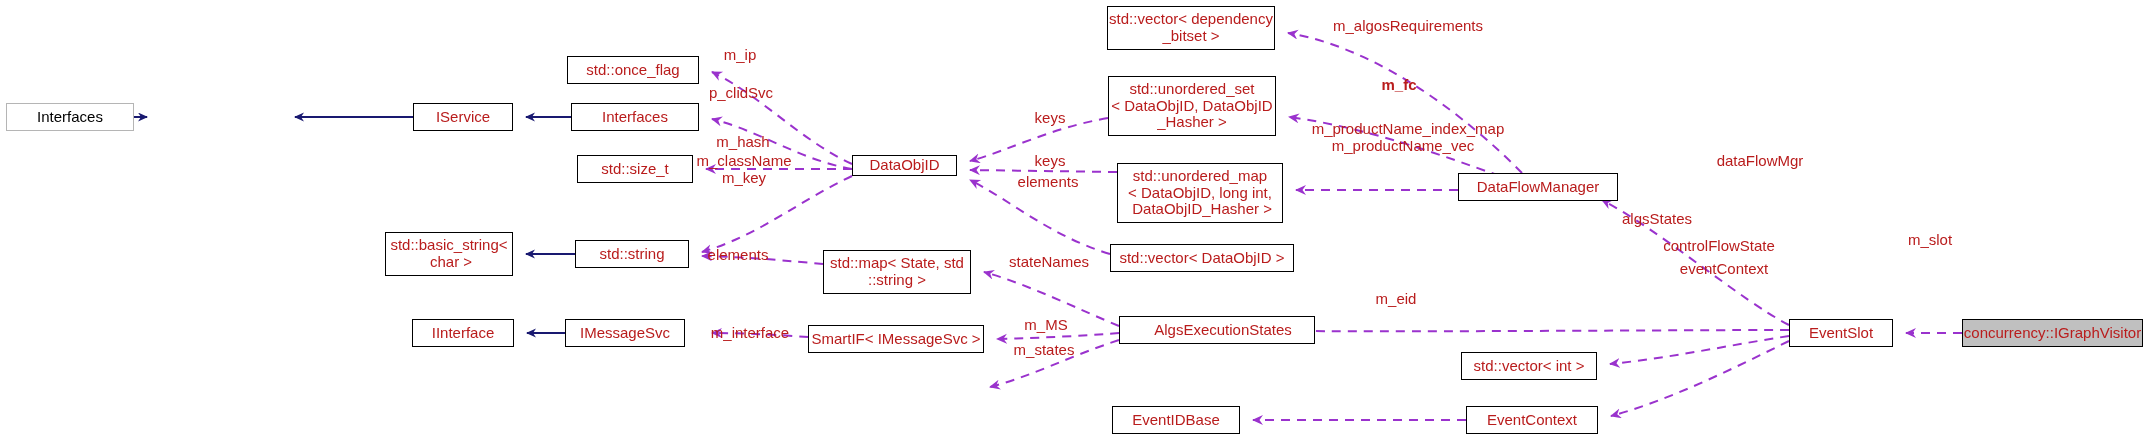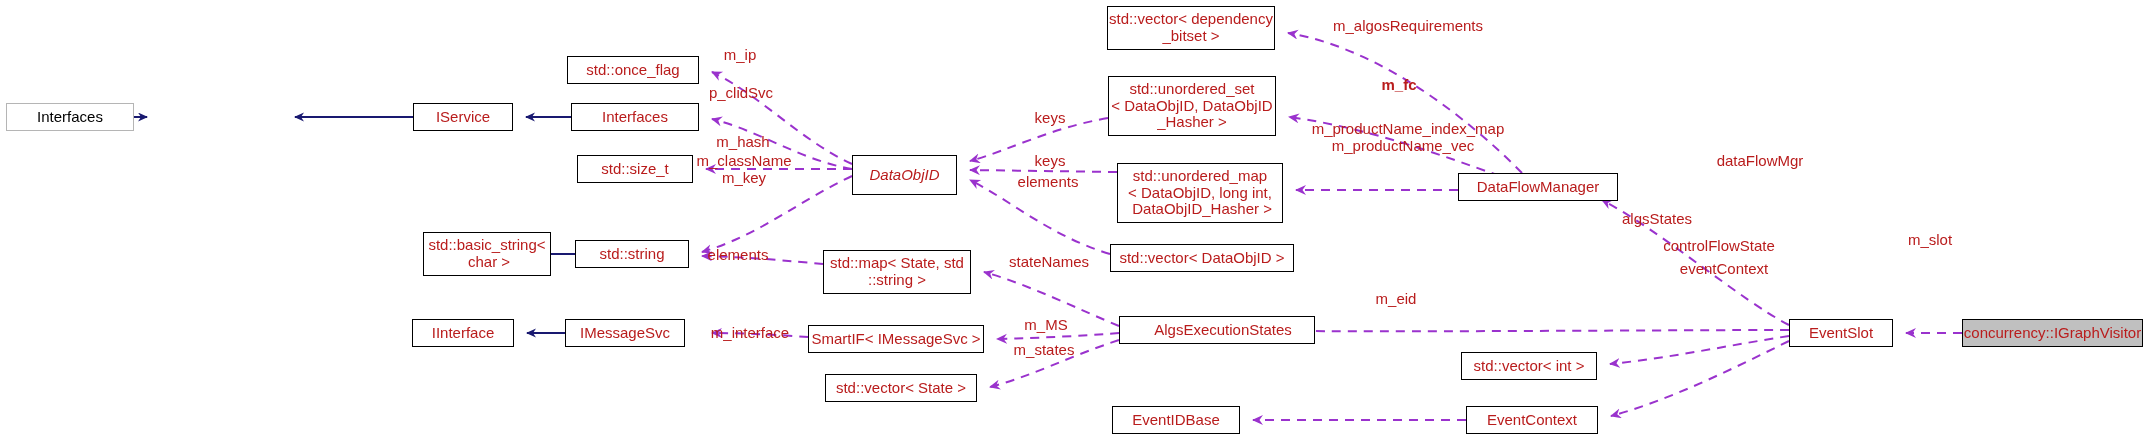--- a/index.html
+++ b/index.html
@@ -89,30 +89,29 @@
       <path d="M1466,420 L1253,420" marker-end="url(#arrUsage)"></path>
       <path d="M1962,333 L1906,333" marker-end="url(#arrUsage)"></path>
     </g>
   </svg>
 
   <div class="node faded" style="left:6px;top:103px;width:128px;height:28px;">Interfaces</div>
   <div class="node" style="left:413px;top:103px;width:100px;height:28px;">IService</div>
   <div class="node" style="left:567px;top:56px;width:132px;height:28px;">std::once_flag</div>
   <div class="node" style="left:571px;top:103px;width:128px;height:28px;">Interfaces</div>
   <div class="node" style="left:577px;top:155px;width:116px;height:28px;">std::size_t</div>
-  <div class="node" style="left:852px;top:155px;width:105px;height:40px;font-style:italic;">DataObjID</div>
-  <div class="node" style="left:385px;top:232px;width:128px;height:44px;margin-left:38px;">std::basic_string&lt;
+  <div class="node" style="left:852px;top:155px;width:105px;height:21px;">DataObjID</div>
+  <div class="node" style="left:385px;top:232px;width:128px;height:44px;">std::basic_string&lt;
  char &gt;</div>
   <div class="node" style="left:575px;top:240px;width:114px;height:28px;">std::string</div>
   <div class="node" style="left:412px;top:319px;width:102px;height:28px;">IInterface</div>
   <div class="node" style="left:565px;top:319px;width:120px;height:28px;">IMessageSvc</div>
   <div class="node" style="left:823px;top:250px;width:148px;height:44px;">std::map&lt; State, std
 ::string &gt;</div>
   <div class="node" style="left:808px;top:325px;width:176px;height:28px;">SmartIF&lt; IMessageSvc &gt;</div>
-  <div class="node" style="left:825px;top:374px;width:152px;height:28px;">std::vector&lt; State &gt;</div>
   <div class="node" style="left:1107px;top:6px;width:168px;height:44px;">std::vector&lt; dependency
 _bitset &gt;</div>
   <div class="node" style="left:1108px;top:76px;width:168px;height:60px;">std::unordered_set
 &lt; DataObjID, DataObjID
 _Hasher &gt;</div>
   <div class="node" style="left:1117px;top:163px;width:166px;height:60px;">std::unordered_map
 &lt; DataObjID, long int,
  DataObjID_Hasher &gt;</div>
   <div class="node" style="left:1110px;top:244px;width:184px;height:28px;">std::vector&lt; DataObjID &gt;</div>
   <div class="node" style="left:1119px;top:316px;width:196px;height:28px;padding-left:12px;">AlgsExecutionStates</div>

